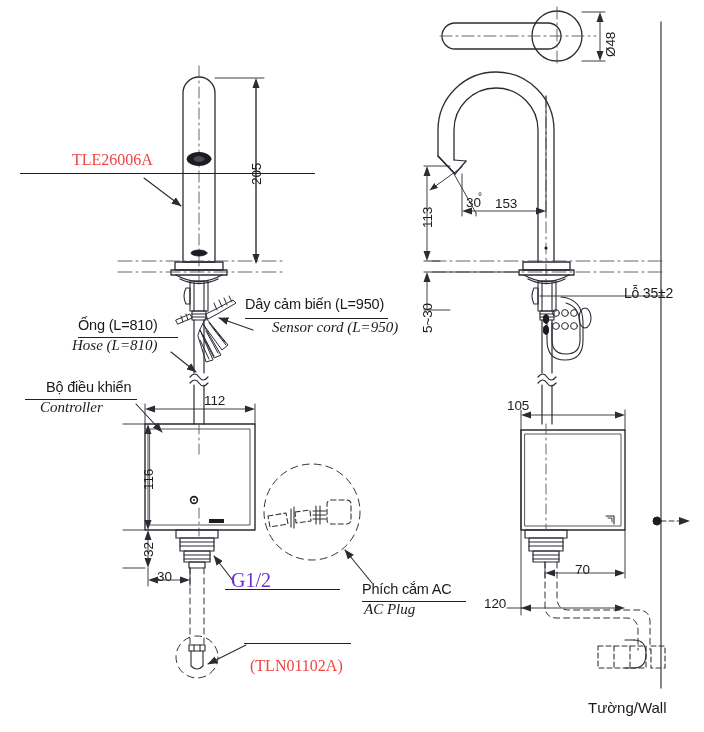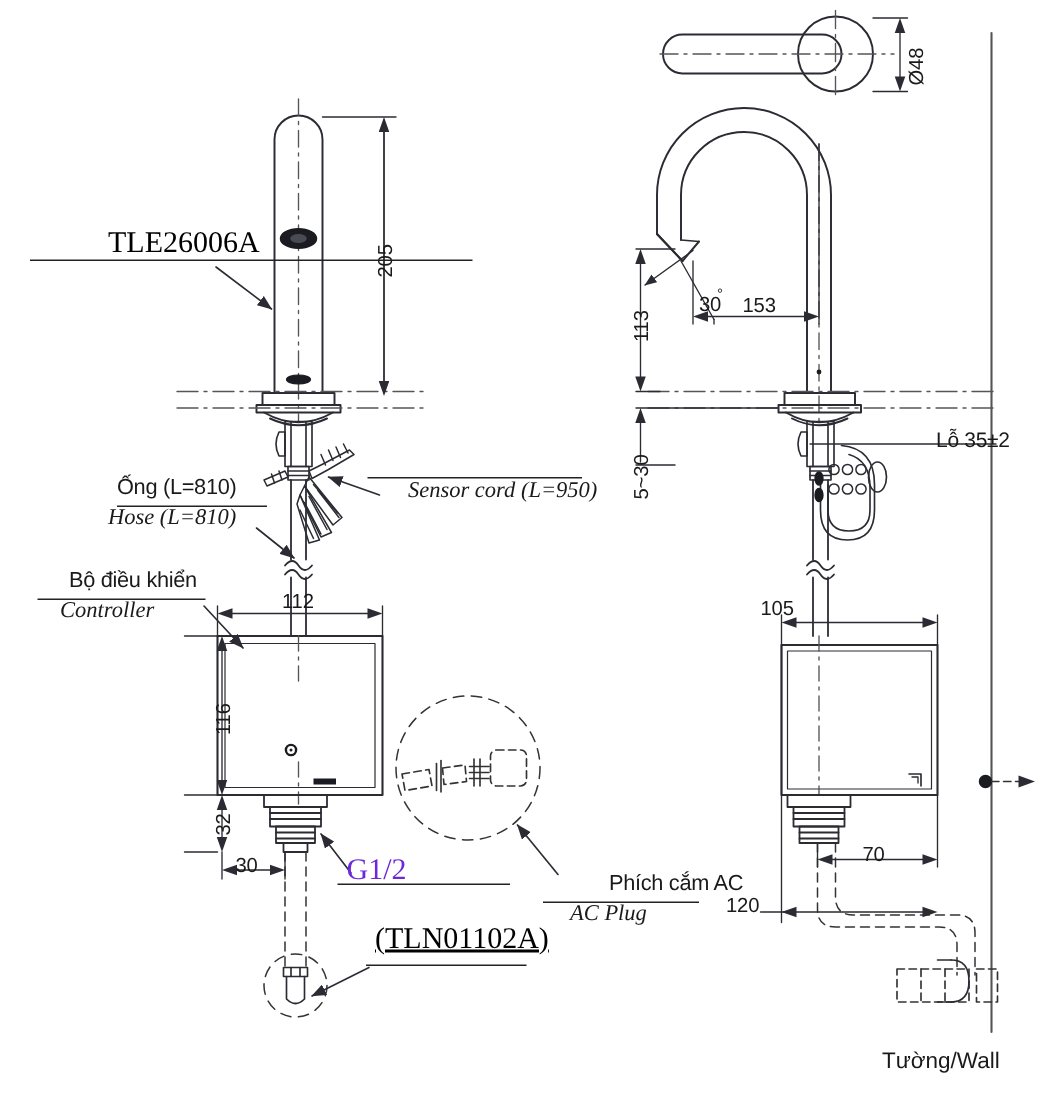--- a/index.html
+++ b/index.html
@@ -36,22 +36,22 @@
     color: #1a1a1a;
   }
   .lbl-en {
     font-family: "Liberation Serif", serif;
     font-style: italic;
     font-size: 15px;
     color: #1a1a1a;
   }
   .lbl-code {
     font-family: "Liberation Serif", serif;
-    font-size: 20px;
-    color: #000000;
+    font-size: 16px;
+    color: #ef4444;
   }
   .lbl-dim {
     font-family: "Liberation Sans", sans-serif;
     font-size: 13.5px;
     color: #1a1a1a;
     letter-spacing: -0.1px;
   }
   .lbl-dim-serif {
     font-family: "Liberation Serif", serif;
     font-size: 20px;
@@ -454,55 +454,56 @@
     </g>
   </svg>
 
   <div class="lbl lbl-code" style="left:72px; top:152px;">TLE26006A</div>
   <div class="underline-lead" style="left:20px; top:173px; width:295px;"></div>
 
   <div class="lbl lbl-vn" style="left:78px; top:318px;text-align:right;">Ống (L=810)</div>
   <div class="lbl lbl-en" style="left:72px; top:338px;">Hose (L=810)</div>
   <div class="underline-lead" style="left:78px; top:337px; width:100px;"></div>
 
+  <div class="lbl lbl-vn" style="left:245px; top:297px;">Dây cảm biến (L=950)</div>
   <div class="lbl lbl-en" style="left:240px; top:320px;margin-left:32px;">Sensor cord (L=950)</div>
   <div class="underline-lead" style="left:245px; top:318px; width:143px;"></div>
 
   <div class="lbl lbl-vn" style="left:46px; top:380px;">Bộ điều khiển</div>
   <div class="lbl lbl-en" style="left:40px; top:400px;">Controller</div>
   <div class="underline-lead" style="left:25px; top:399px; width:112px;"></div>
 
-  <div class="lbl lbl-vn" style="left:362px; top:582px;margin-left:44px;">Phích cắm AC</div>
-  <div class="lbl lbl-en" style="left:380px; top:602px;">AC Plug</div>
+  <div class="lbl lbl-vn" style="left:362px; top:582px;">Phích cắm AC</div>
+  <div class="lbl lbl-en" style="left:364px; top:602px;">AC Plug</div>
   <div class="underline-lead" style="left:362px; top:601px; width:104px;"></div>
 
   <div class="lbl lbl-dim-serif" style="left:231px; top:570px;">G1/2</div>
   <div class="underline-lead" style="left:225px; top:589px; width:115px;"></div>
 
-  <div class="lbl lbl-code" style="left:250px; top:616px;text-decoration:underline;">(TLN01102A)</div>
+  <div class="lbl lbl-code" style="left:250px; top:658px;">(TLN01102A)</div>
   <div class="underline-lead" style="left:244px; top:643px; width:107px;"></div>
 
   <div class="lbl lbl-vn" style="left:624px; top:286px; font-size:14px;">Lỗ 35±2</div>
 
   <div class="lbl" style="left:588px; top:700px; font-family:'Liberation Sans', sans-serif; font-size:15px;">Tường/Wall</div>
 
   <div class="lbl lbl-dim rot90" style="left:250px; top:185px;">205</div>
 
   <div class="lbl lbl-dim rot90" style="left:604px; top:57px;">Ø48</div>
 
   <div class="lbl lbl-dim rot90" style="left:421px; top:228px;">113</div>
 
   <div class="lbl lbl-dim" style="left:466px; top:196px;">30</div>
   <div class="lbl lbl-dim" style="left:478px; top:192px; font-size:10px;">°</div>
 
   <div class="lbl lbl-dim" style="left:495px; top:197px;">153</div>
 
   <div class="lbl lbl-dim rot90" style="left:421px; top:333px;">5~30</div>
 
-  <div class="lbl lbl-dim" style="left:188px; top:394px;">112</div>
+  <div class="lbl lbl-dim" style="left:204px; top:394px;">112</div>
 
   <div class="lbl lbl-dim rot90" style="left:142px; top:490px;">116</div>
 
   <div class="lbl lbl-dim rot90" style="left:142px; top:557px;">32</div>
 
   <div class="lbl lbl-dim" style="left:157px; top:570px;">30</div>
 
   <div class="lbl lbl-dim" style="left:487px; top:399px;margin-left:20px;">105</div>
 
   <div class="lbl lbl-dim" style="left:575px; top:563px;">70</div>

